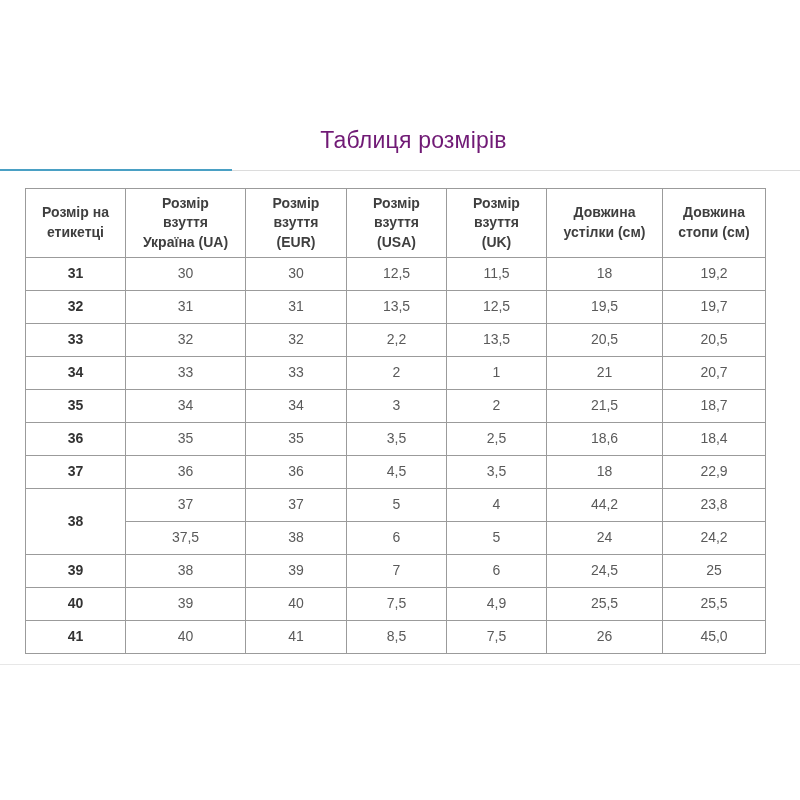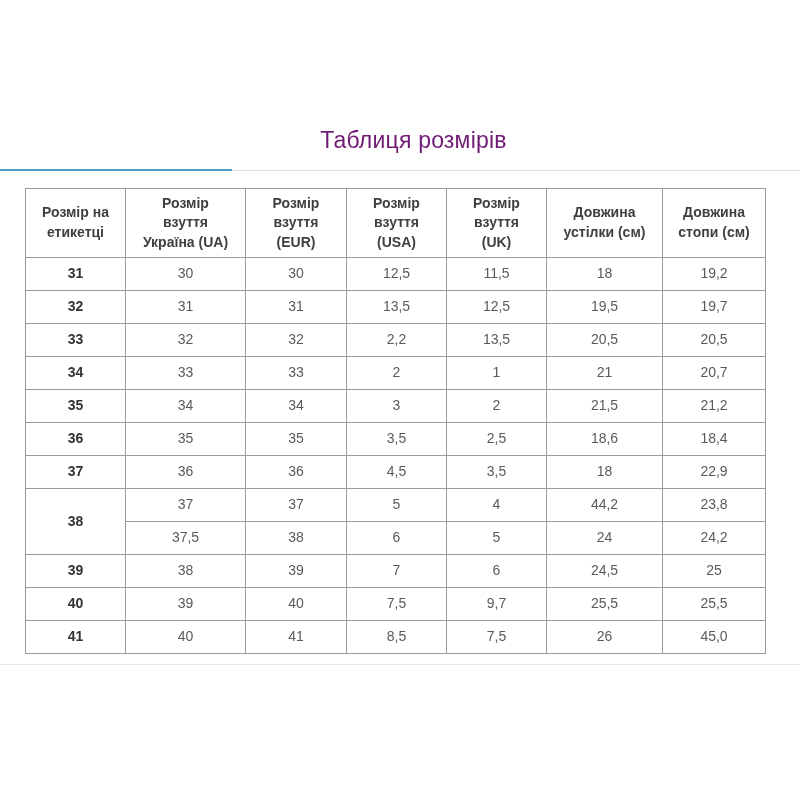--- a/index.html
+++ b/index.html
@@ -164,21 +164,21 @@
           <td>21</td>
           <td>20,7</td>
         </tr>
         <tr>
           <td class="label-cell">35</td>
           <td>34</td>
           <td>34</td>
           <td>3</td>
           <td>2</td>
           <td>21,5</td>
-          <td>21,2</td>
+          <td>18,7</td>
         </tr>
         <tr>
           <td class="label-cell">36</td>
           <td>35</td>
           <td>35</td>
           <td>3,5</td>
           <td>2,5</td>
           <td>18,6</td>
           <td>18,4</td>
         </tr>
@@ -215,21 +215,21 @@
           <td>7</td>
           <td>6</td>
           <td>24,5</td>
           <td>25</td>
         </tr>
         <tr>
           <td class="label-cell">40</td>
           <td>39</td>
           <td>40</td>
           <td>7,5</td>
-          <td>9,7</td>
+          <td>4,9</td>
           <td>25,5</td>
           <td>25,5</td>
         </tr>
         <tr>
           <td class="label-cell">41</td>
           <td>40</td>
           <td>41</td>
           <td>8,5</td>
           <td>7,5</td>
           <td>26</td>

